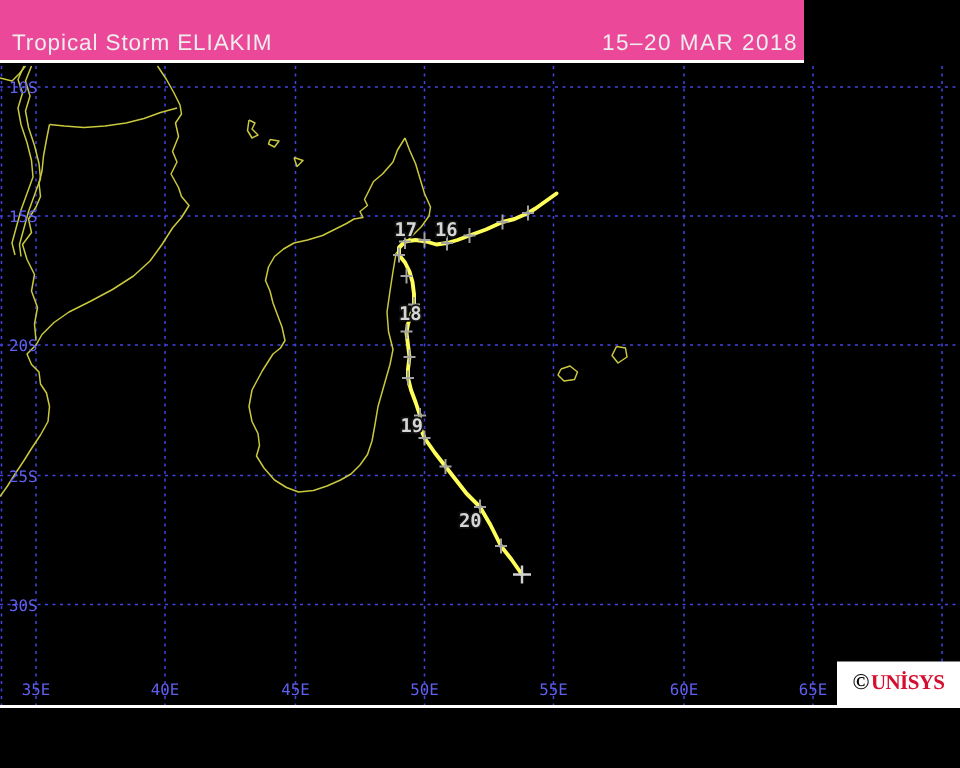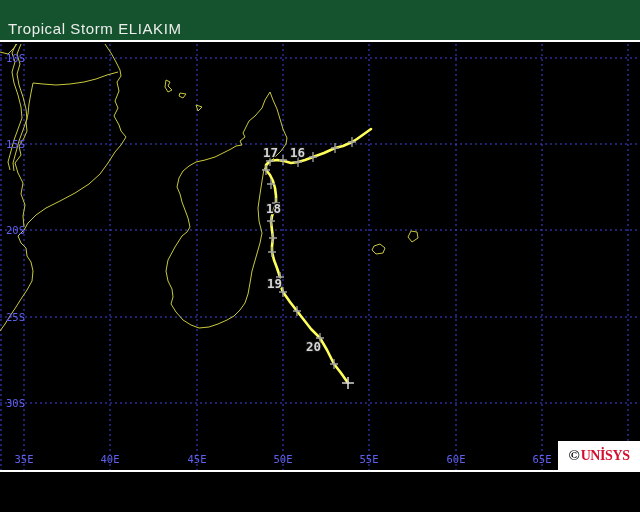--- a/index.html
+++ b/index.html
@@ -1,19 +1,19 @@
 <!DOCTYPE html>
 <html><head>
 <meta charset="utf-8">
 <style>
   html,body{margin:0;padding:0;background:#000;}
   #screen{position:relative;width:640px;height:512px;background:#000;overflow:hidden;
           font-family:"Liberation Sans",sans-serif;}
   
-  #titlebar{position:absolute;left:0;top:0;width:640px;height:42px;background:#14532d;
+  #titlebar{position:absolute;left:0;top:0;width:536px;height:42px;background:#ec4899;
             border-bottom:2px solid #ffffff;box-sizing:border-box;}
   #title{position:absolute;left:8px;bottom:3px;color:#ededed;font-size:15px;letter-spacing:0.6px;white-space:nowrap;}
   #daterange{position:absolute;right:4px;bottom:3px;color:#ededed;font-size:15px;letter-spacing:1px;white-space:nowrap;}
   
   #map-svg{position:absolute;left:0;top:0;width:640px;height:512px;display:block;}
   .grid{stroke:#4343e4;stroke-width:1;stroke-dasharray:2 3;fill:none;}
   .coast{stroke:#c9c93e;stroke-width:1;fill:none;stroke-linejoin:round;}
   .track{stroke:#ffff5a;stroke-width:2.6;fill:none;stroke-linejoin:round;stroke-linecap:round;}
   .marker{stroke:#a3a3a3;stroke-width:1.3;fill:none;}
   .endmarker{stroke:#d2d2d2;stroke-width:1.6;fill:none;}
@@ -103,20 +103,21 @@
         <text x="6" y="62" class="latlabel">10S</text>
         <text x="6" y="148" class="latlabel">15S</text>
         <text x="6" y="234" class="latlabel">20S</text>
         <text x="6" y="321" class="latlabel">25S</text>
         <text x="6" y="407" class="latlabel">30S</text>
       </g>
   </svg>
 
   <div id="titlebar">
     <span id="title">Tropical Storm ELIAKIM</span>
+    <span id="daterange">15–20 MAR 2018</span>
   </div>
 
   <div id="map-bottom"></div>
 
   <div id="logo">
     <span class="copy">©</span>
     <span class="brand">UNİSYS</span>
   </div>
 
 </div>

